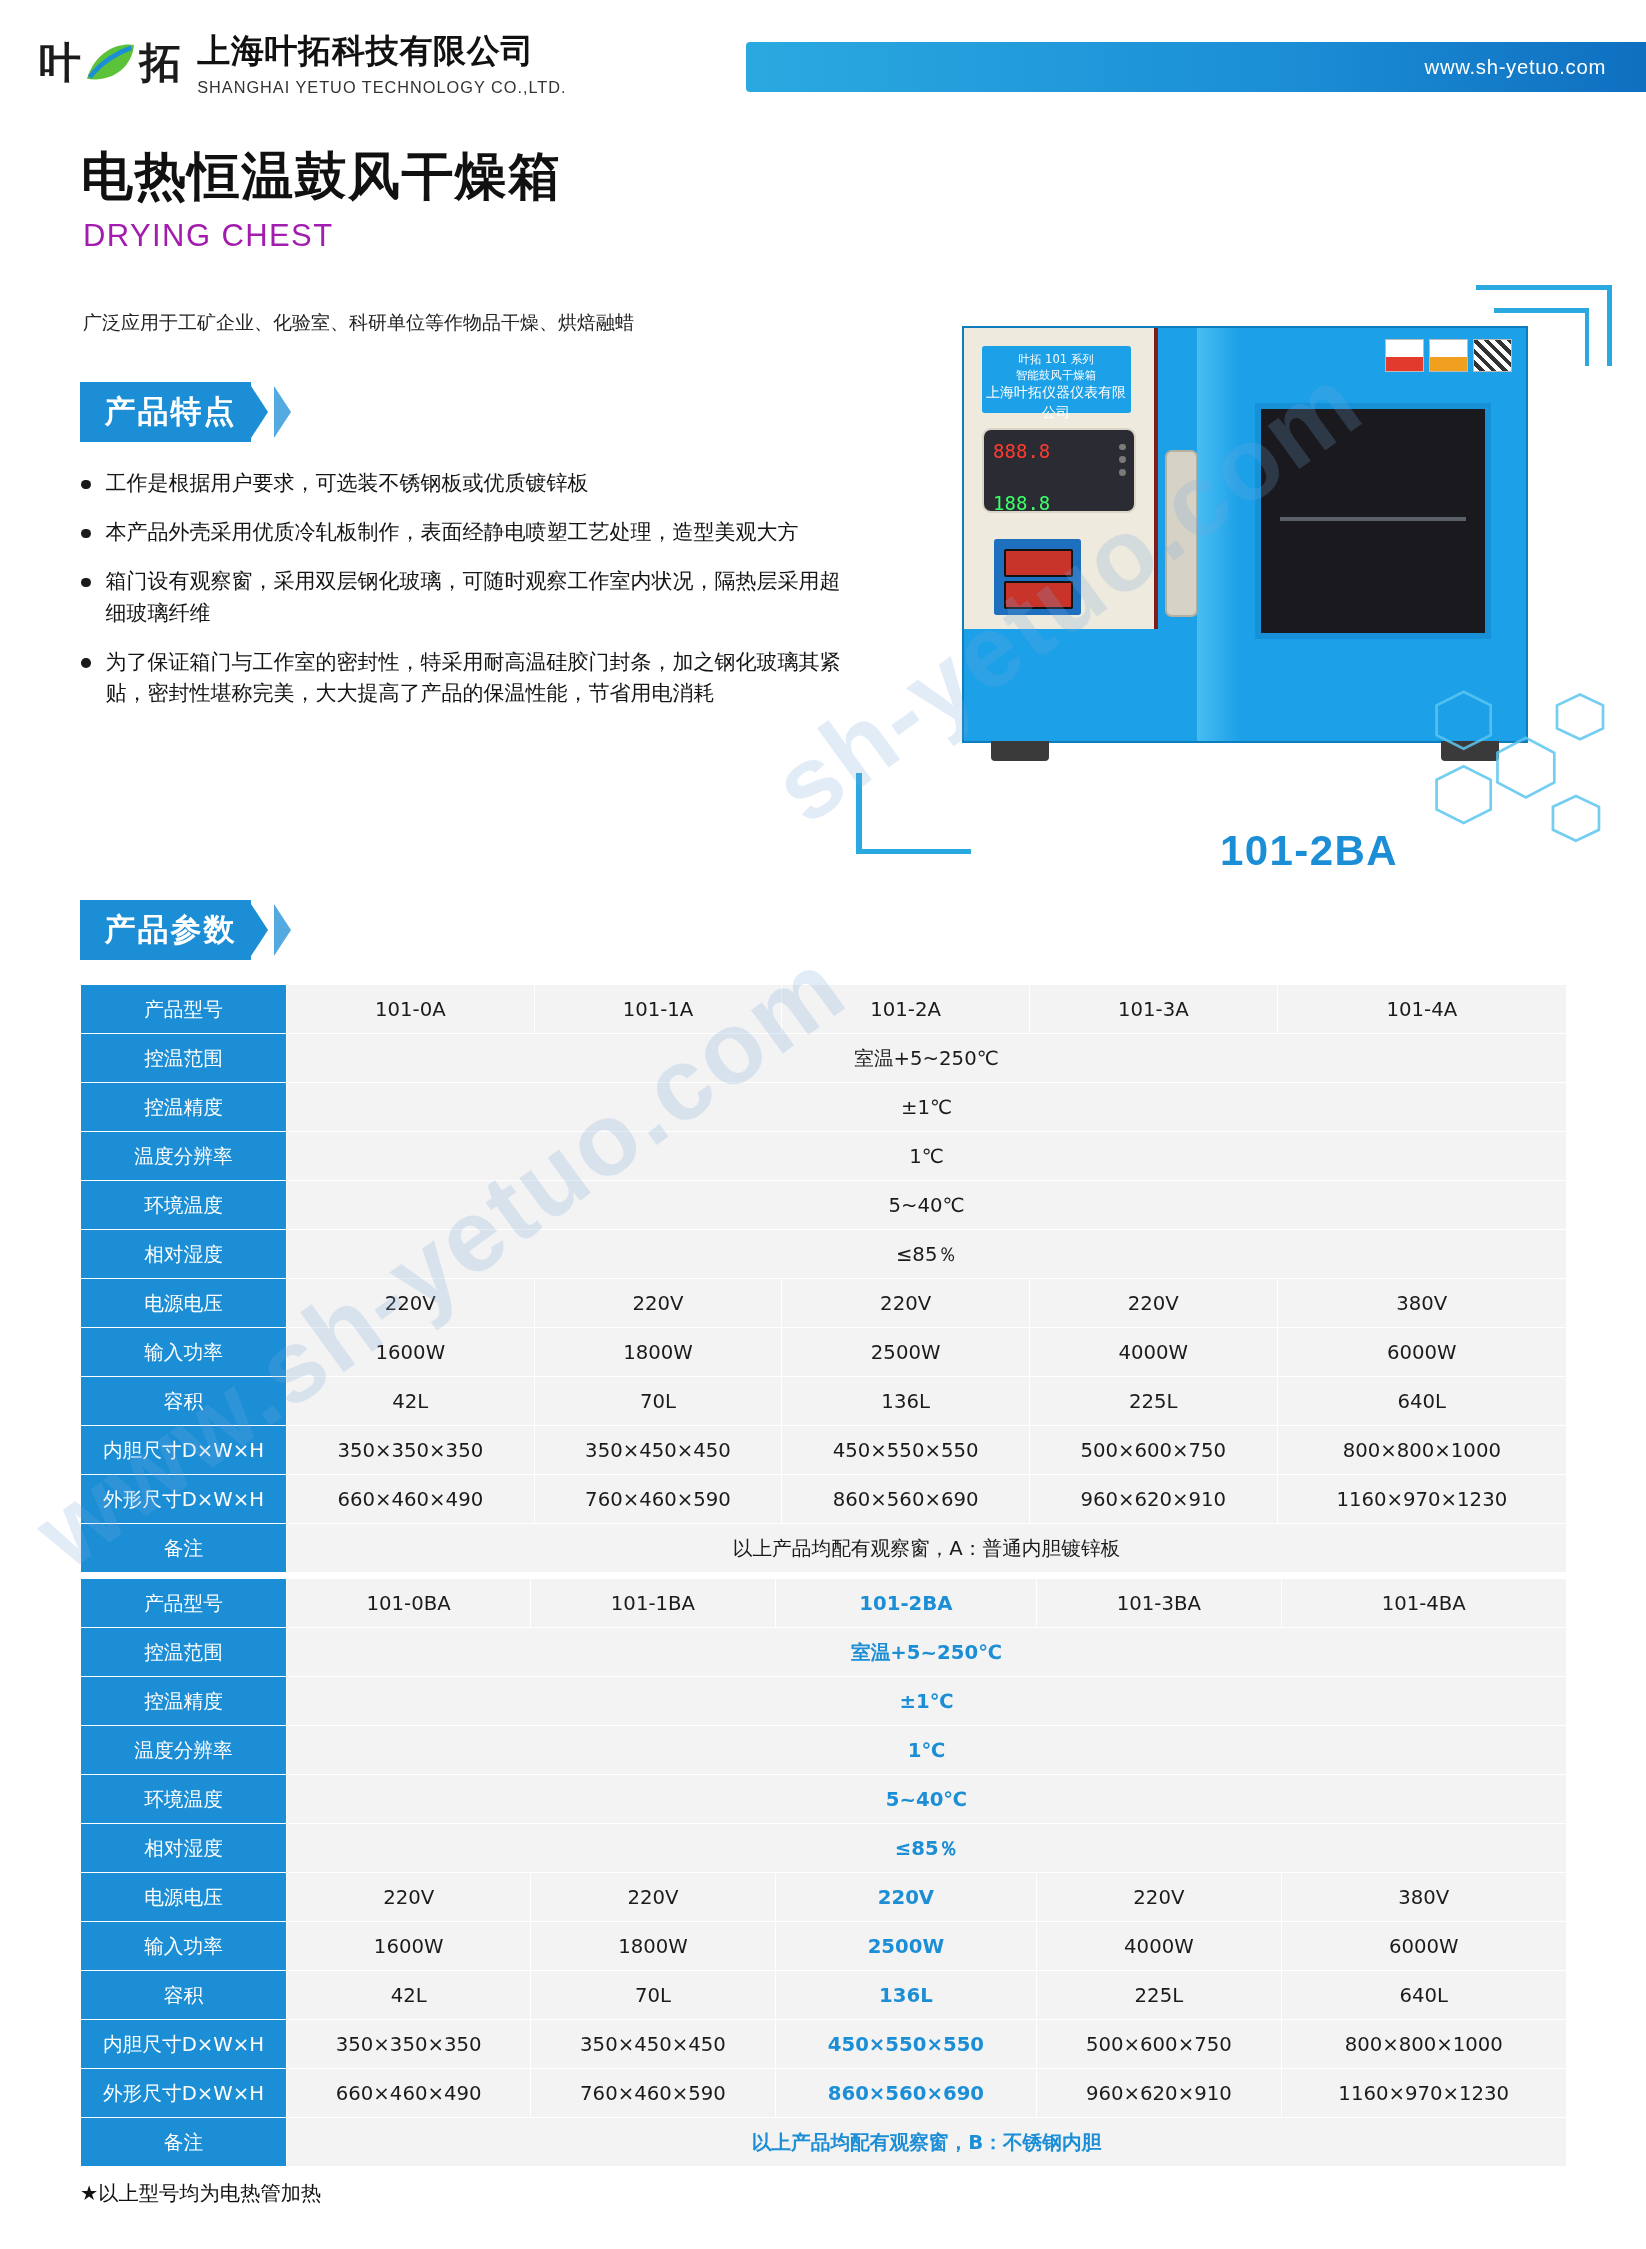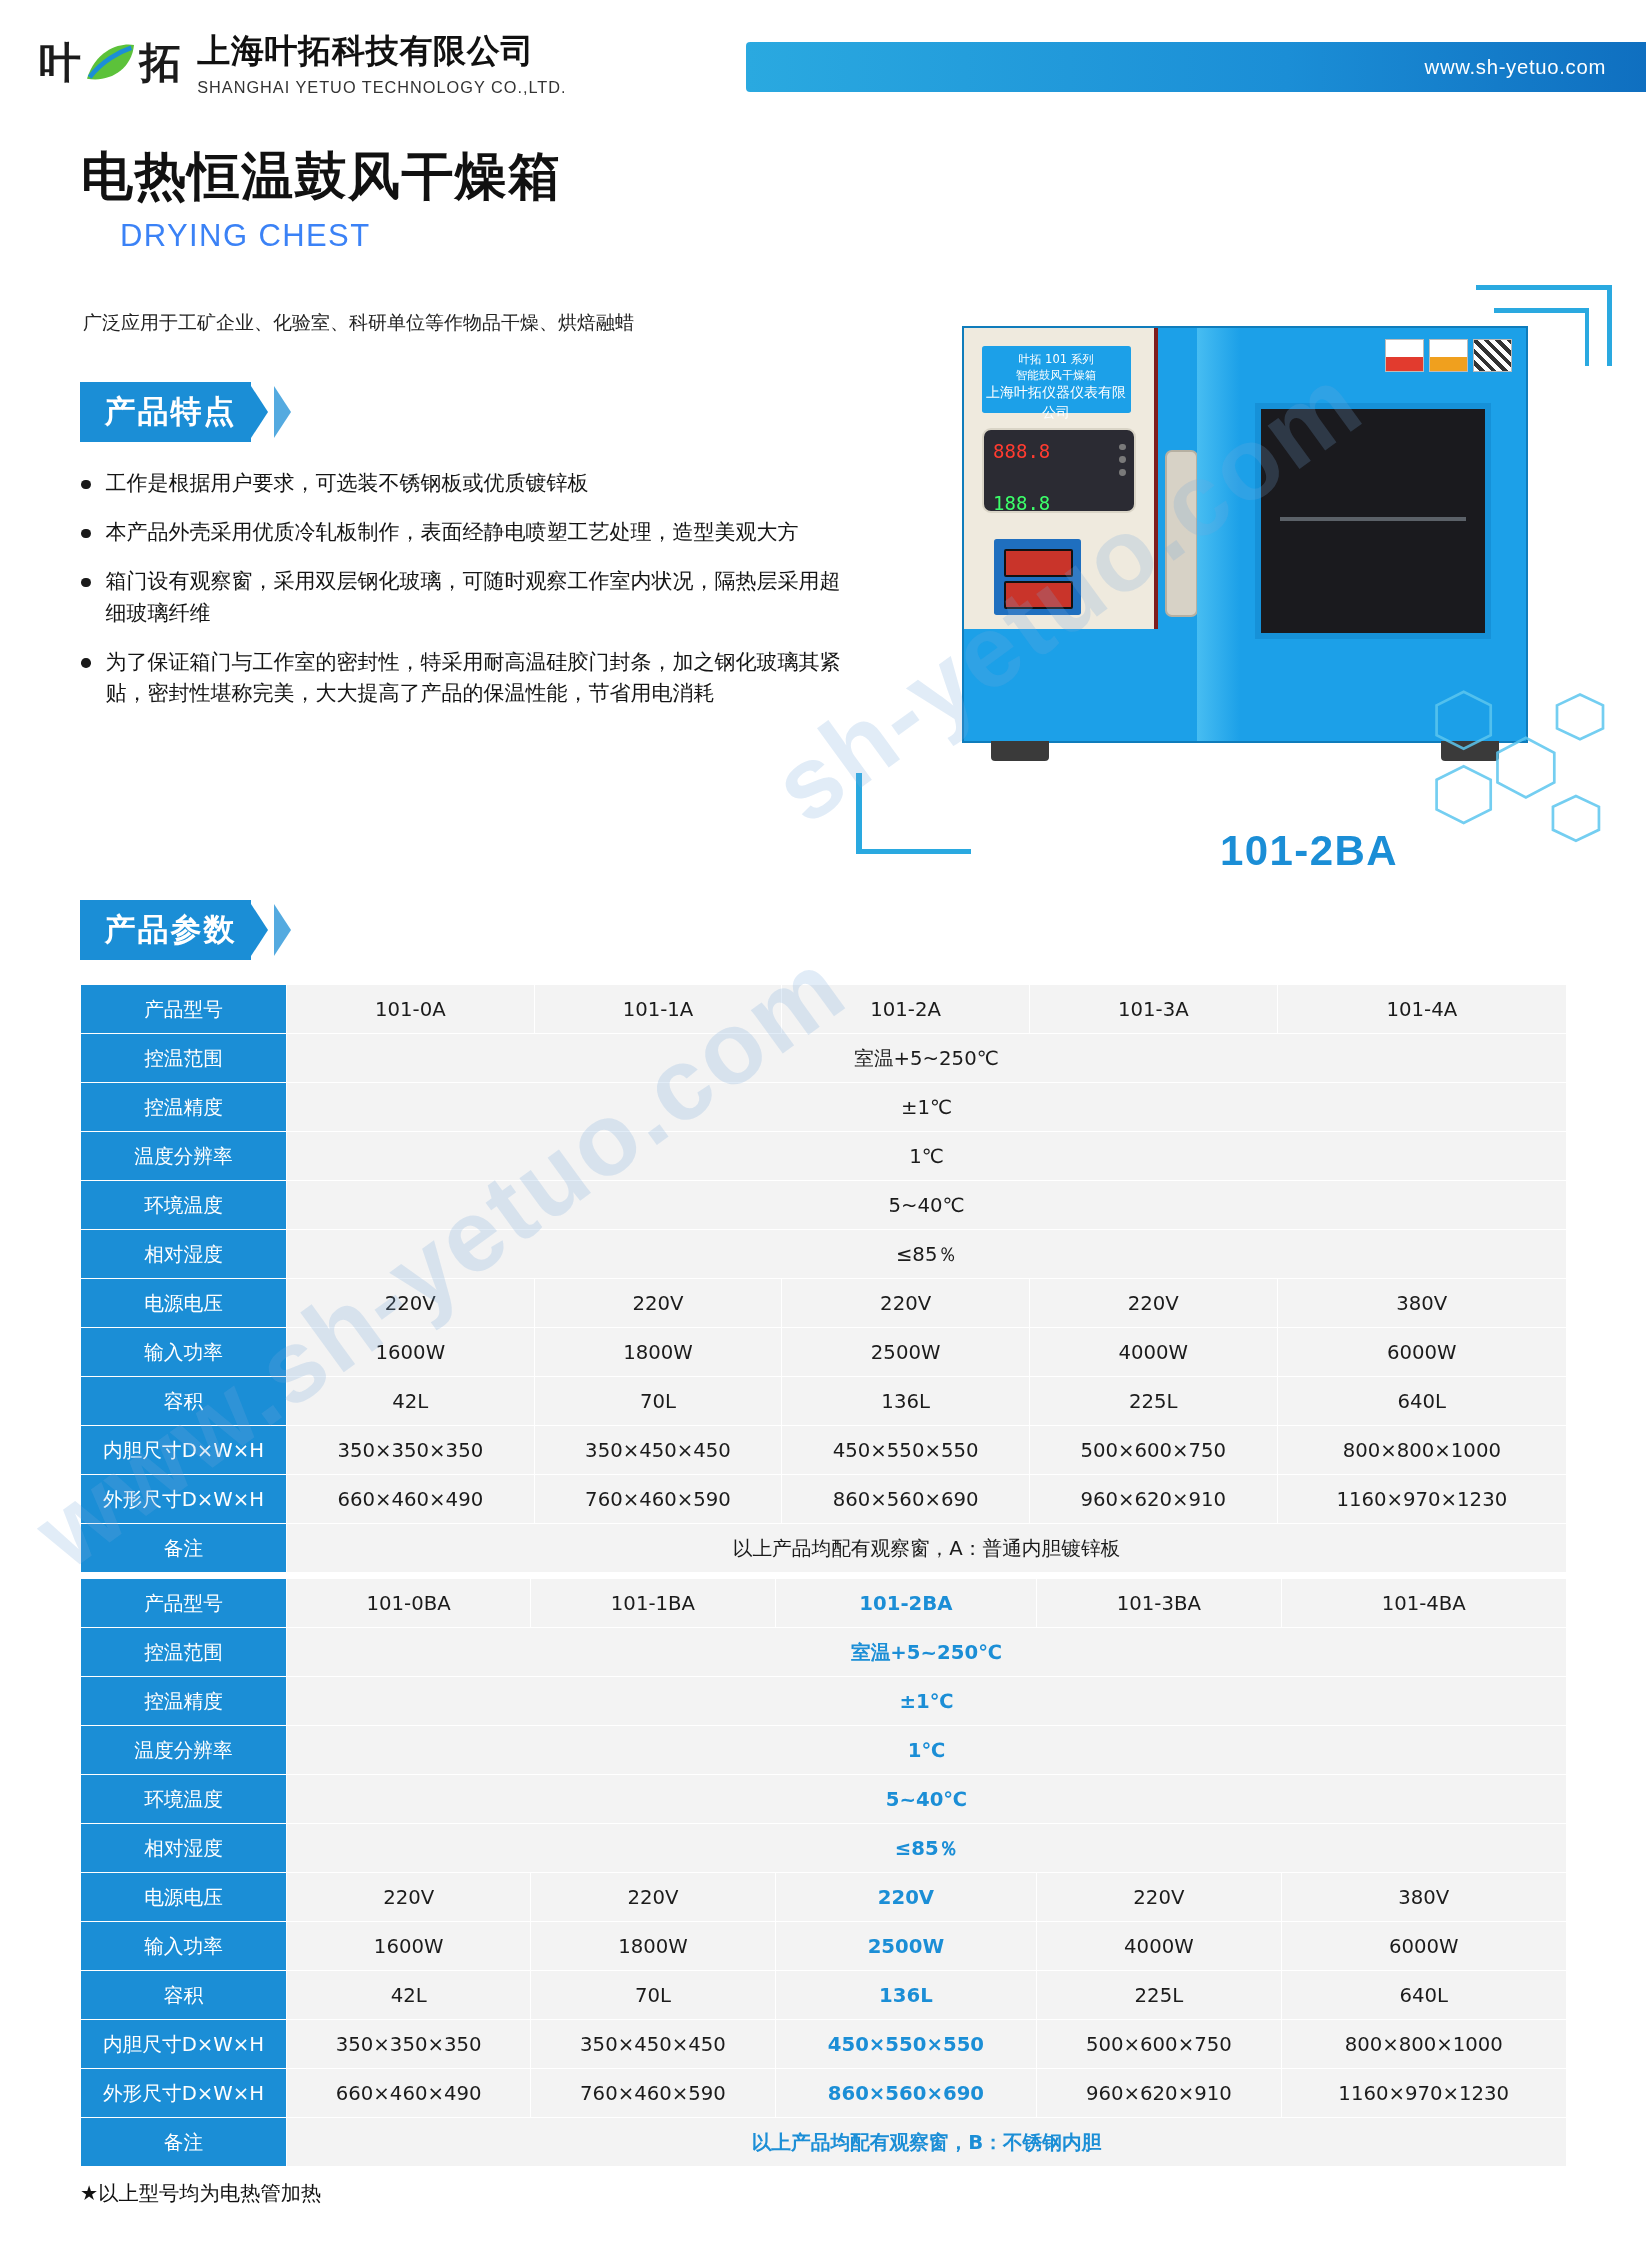--- a/index.html
+++ b/index.html
@@ -76,21 +76,21 @@
 
   
   .title-cn {
     position:absolute; left:81px; top:142px;
     font-size:52px; font-weight:bold; color:#111;
     font-family:"DejaVu Sans", sans-serif;
     letter-spacing:1.4px;
   }
   .title-en {
     position:absolute; left:83px; top:218px;
-    font-size:31px; color:#3b82f6; letter-spacing:1.4px;margin-left:37px;
+    font-size:31px; color:#a21caf; letter-spacing:1.4px;
   }
   .subtitle {
     position:absolute; left:83px; top:310px;
     font-size:19px; color:#222;
     font-family:Liberation Sans, sans-serif;
   }
 
   
   .ribbon {
     position:absolute;

